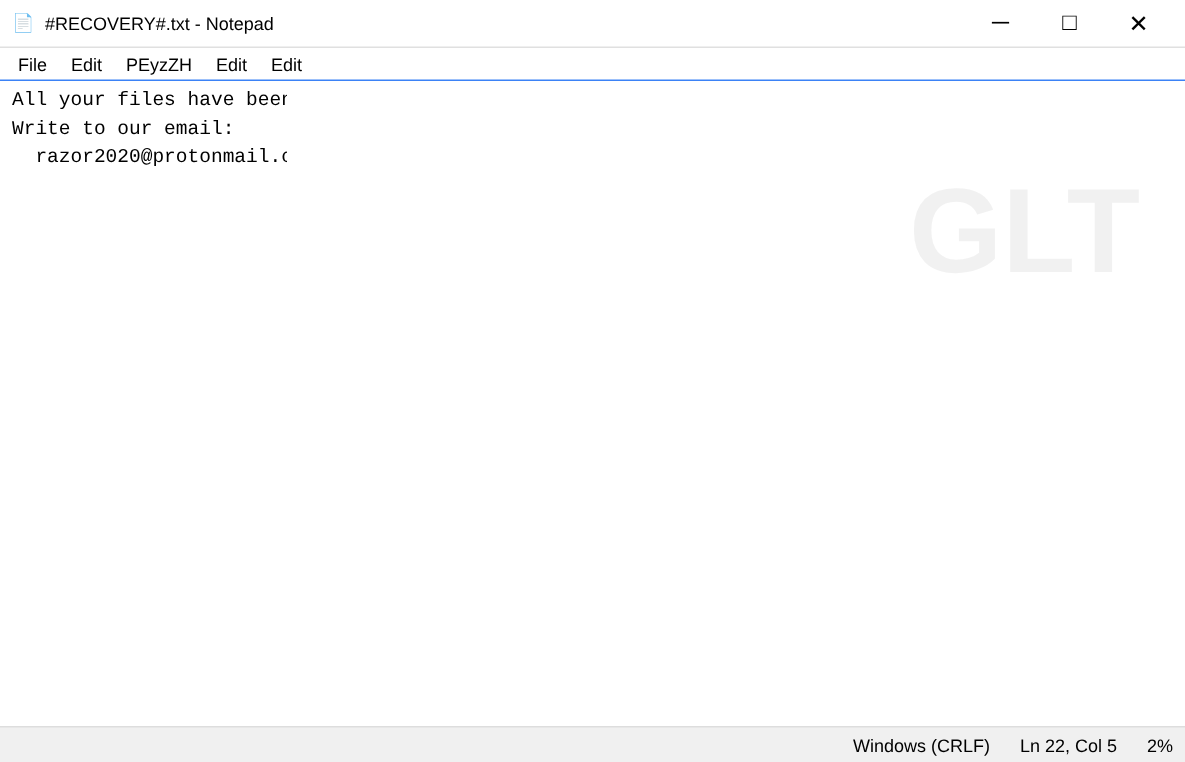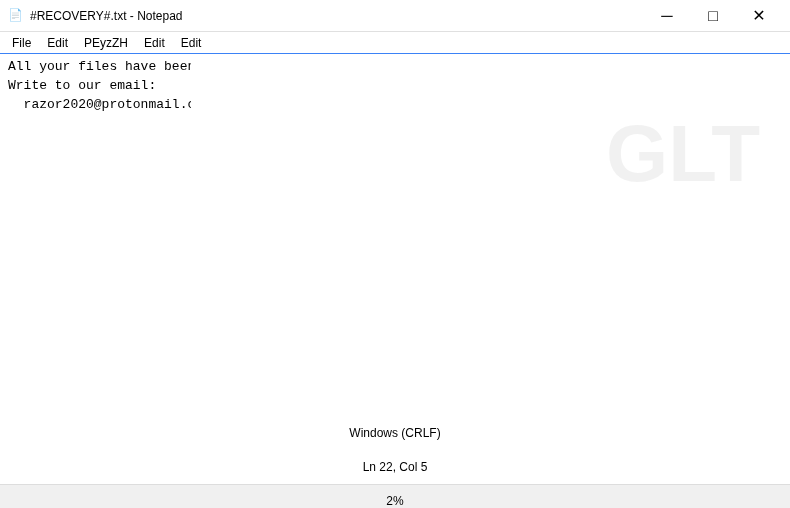--- a/index.html
+++ b/index.html
@@ -136,21 +136,20 @@
     
     .status-bar {
       display: flex;
       align-items: center;
       justify-content: flex-end;
       background: #f0f0f0;
       height: 24px;
       border-top: 1px solid #ddd;
       padding: 0 8px;
       gap: 20px;
-      flex-direction: column;
     }
     .status-item {
       font-family: 'Segoe UI', Arial, sans-serif;
       font-size: 12px;
       color: #000;
     }
     .status-left {
       flex: 1;
     }
   </style>

